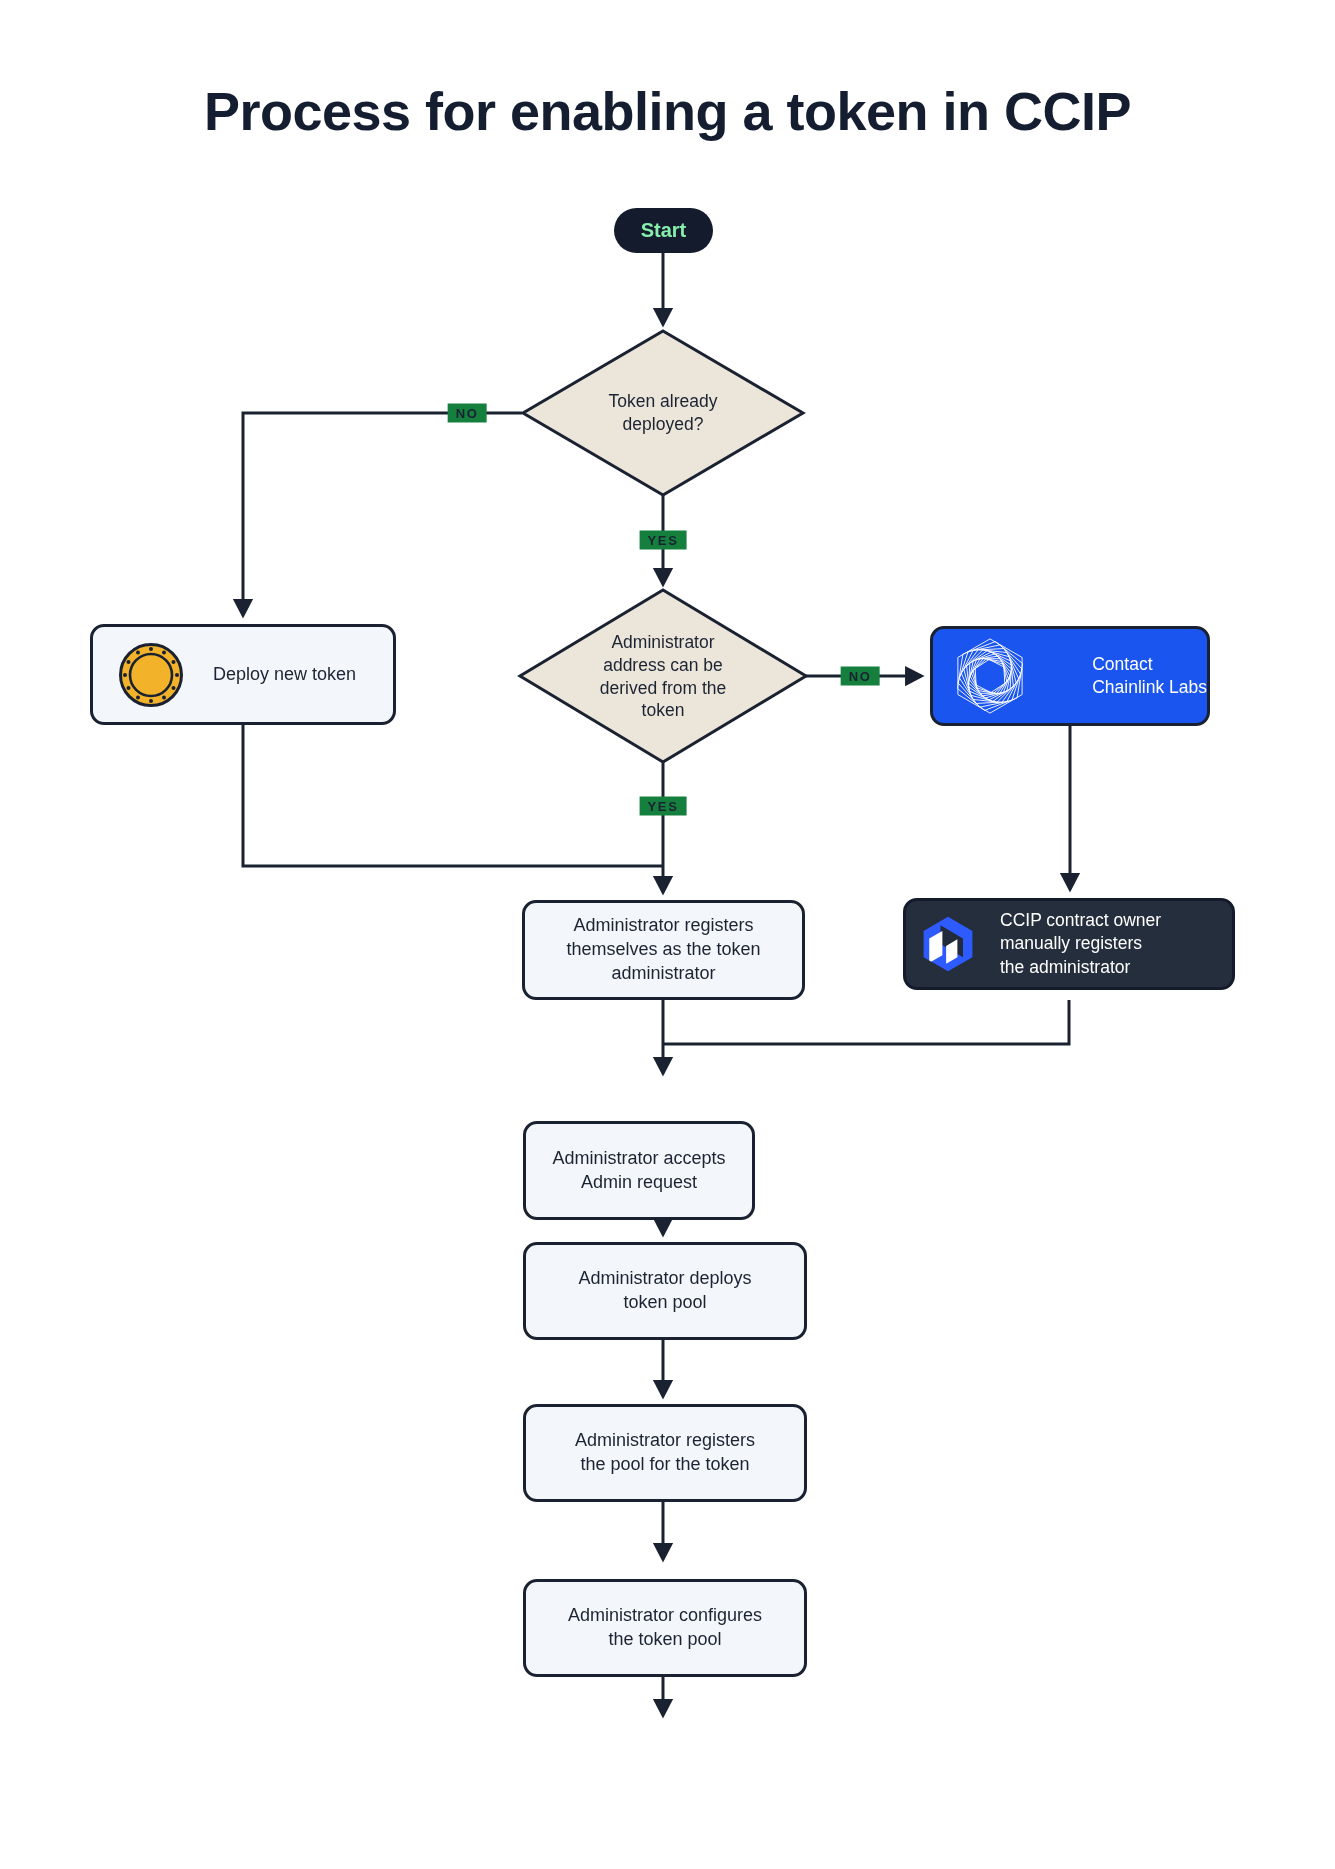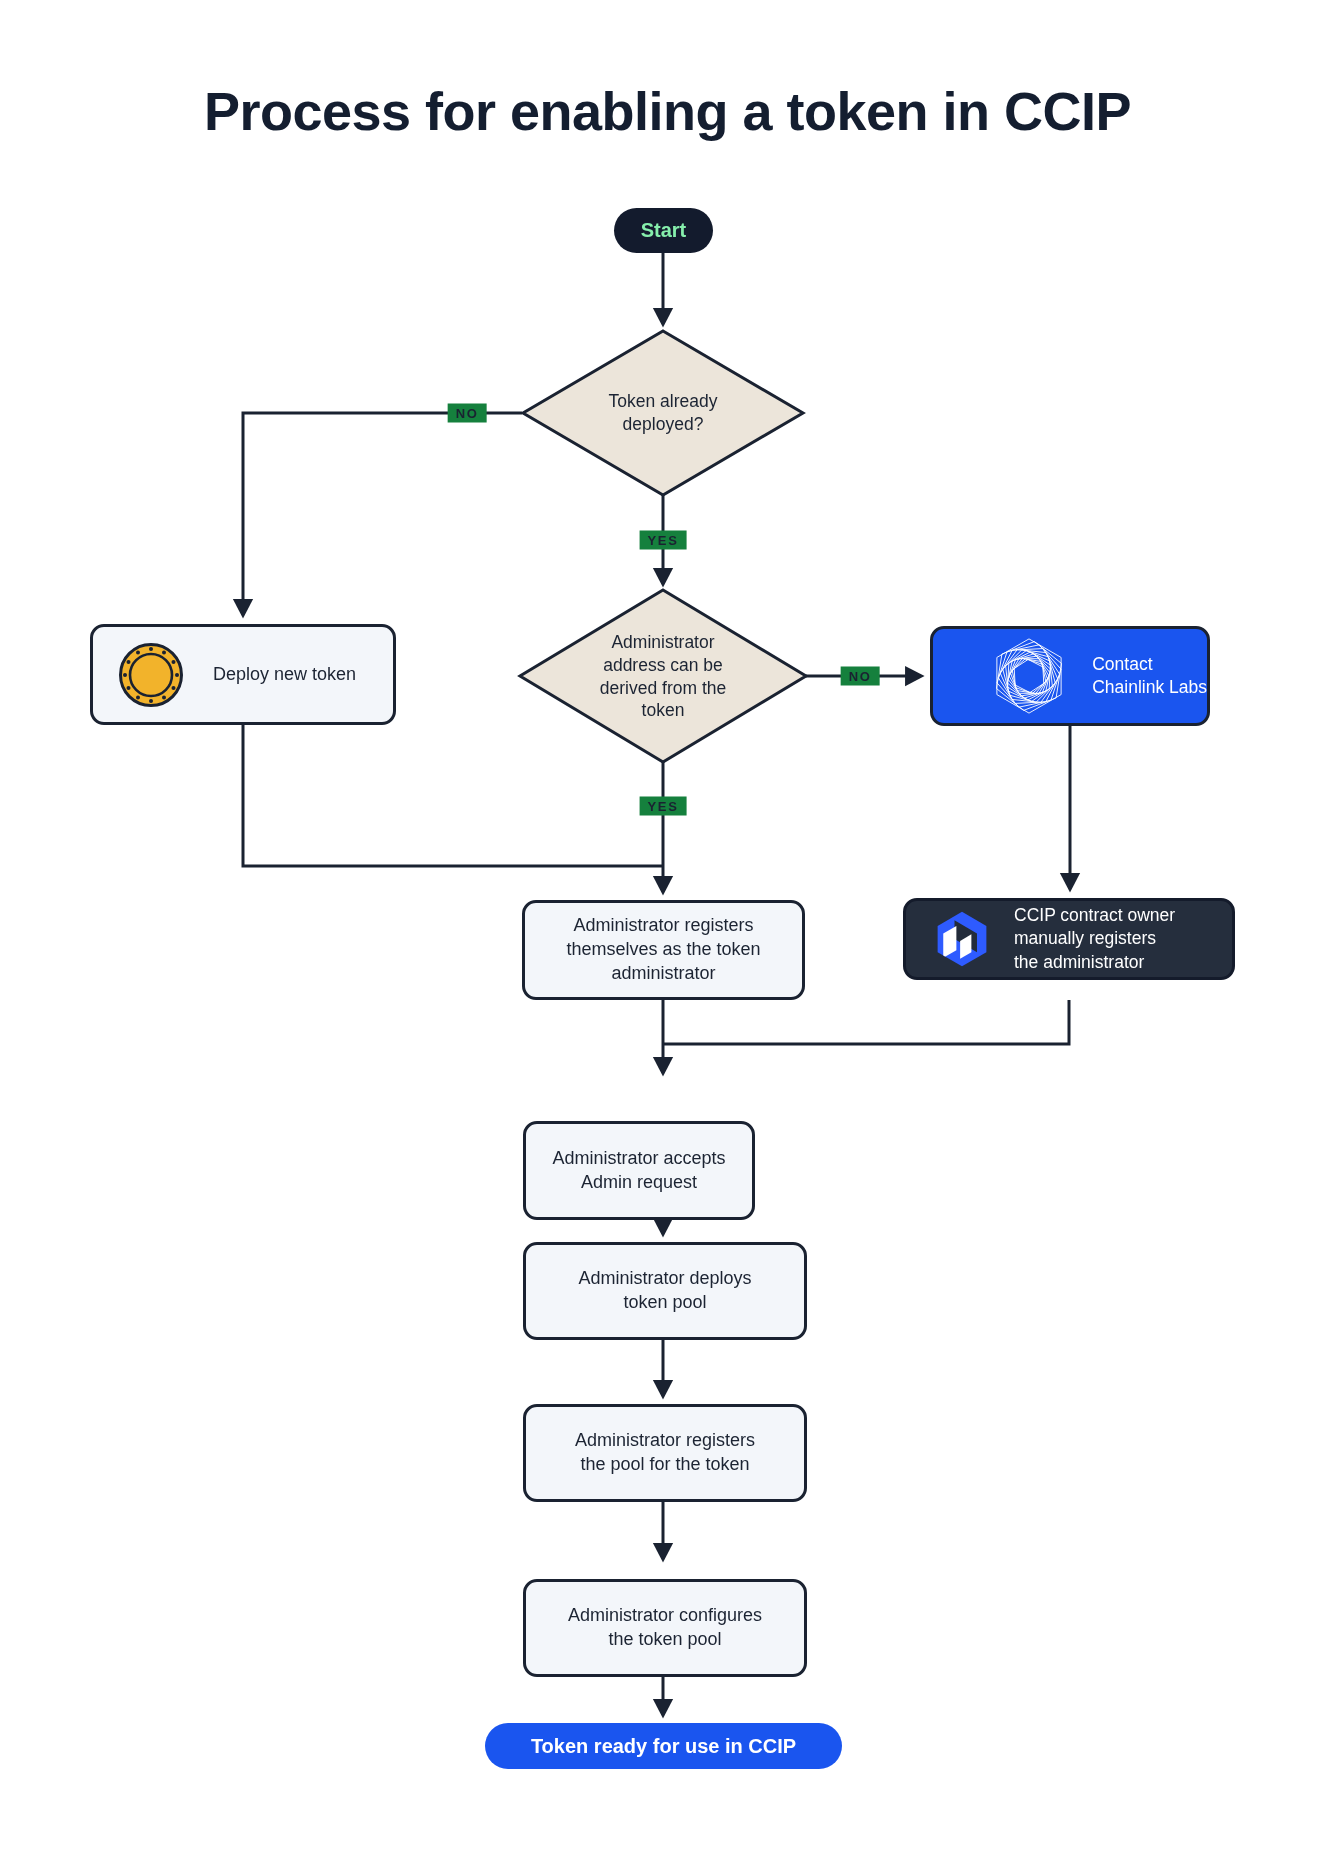--- a/index.html
+++ b/index.html
@@ -34,21 +34,21 @@
     font-size:20px;font-weight:700;
   }
   .box{
     background:#f3f6fa;border:3px solid #1a2231;
   }
   .box-left{
     justify-content:flex-start;text-align:left;
   }
   .box-blue{
     background:#1a55ef;border:3px solid #1a2231;color:#ffffff;
-    justify-content:flex-end;text-align:left;font-size:17.5px;
+    justify-content:space-between;text-align:left;font-size:17.5px;
   }
   .box-dark{
     background:#252e3d;border:3px solid #141b2b;color:#ffffff;
     justify-content:flex-start;text-align:left;font-size:17.5px;
   }
   .diamond-label{
     position:absolute;z-index:1;
     transform:translate(-50%,-50%);
     font-size:17.5px;line-height:1.3;color:#1c2433;
     white-space:pre-line;text-align:center;
@@ -167,21 +167,21 @@
     <span>Contact
 Chainlink Labs</span>
   </div>
 
   <div class="node box" style="left:522px;top:900px;width:283px;height:100px;">
     <span>Administrator registers
 themselves as the token
 administrator</span>
   </div>
 
-  <div class="node box-dark" style="left:903px;top:898px;width:332px;height:82px;padding-left:26px;gap:22px;">
+  <div class="node box-dark" style="left:903px;top:898px;width:332px;height:92px;padding-left:12px;gap:22px;">
     <svg class="icon" width="60" height="60" viewBox="0 0 64 64">
       <defs>
         <clipPath id="hexclip">
           <path d="M32,3 L58,18 L58,46 L32,61 L6,46 L6,18 Z"></path>
         </clipPath>
       </defs>
       <path d="M32,3 L58,18 L58,46 L32,61 L6,46 L6,18 Z" fill="#2e5bff"></path>
       <g clip-path="url(#hexclip)">
         <polygon points="24,12 48,26 48,46 24,32" fill="#222b3a"></polygon>
         <polygon points="12,26 26,18 26,44 12,52" fill="#ffffff"></polygon>
@@ -206,17 +206,14 @@
   <div class="node box" style="left:523px;top:1404px;width:284px;height:98px;">
     <span>Administrator registers
 the pool for the token</span>
   </div>
 
   <div class="node box" style="left:523px;top:1567px;width:284px;height:98px;margin-top:12px;">
     <span>Administrator configures
 the token pool</span>
   </div>
 
-  <div class="node pill-blue" style="left:485px;top:1723px;width:357px;height:46px;">
-    <span>Token ready for use in CCIP</span>
-  </div>
 
 </div>
 
 </body></html>

